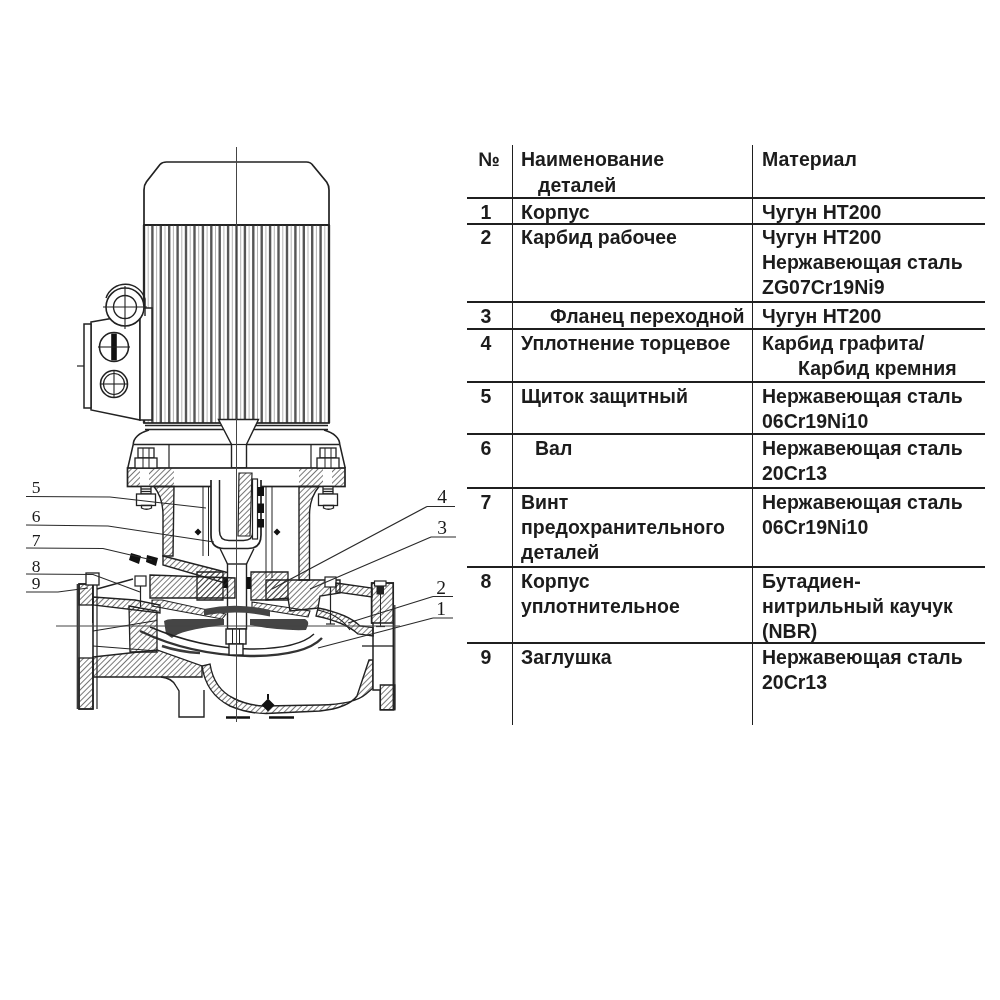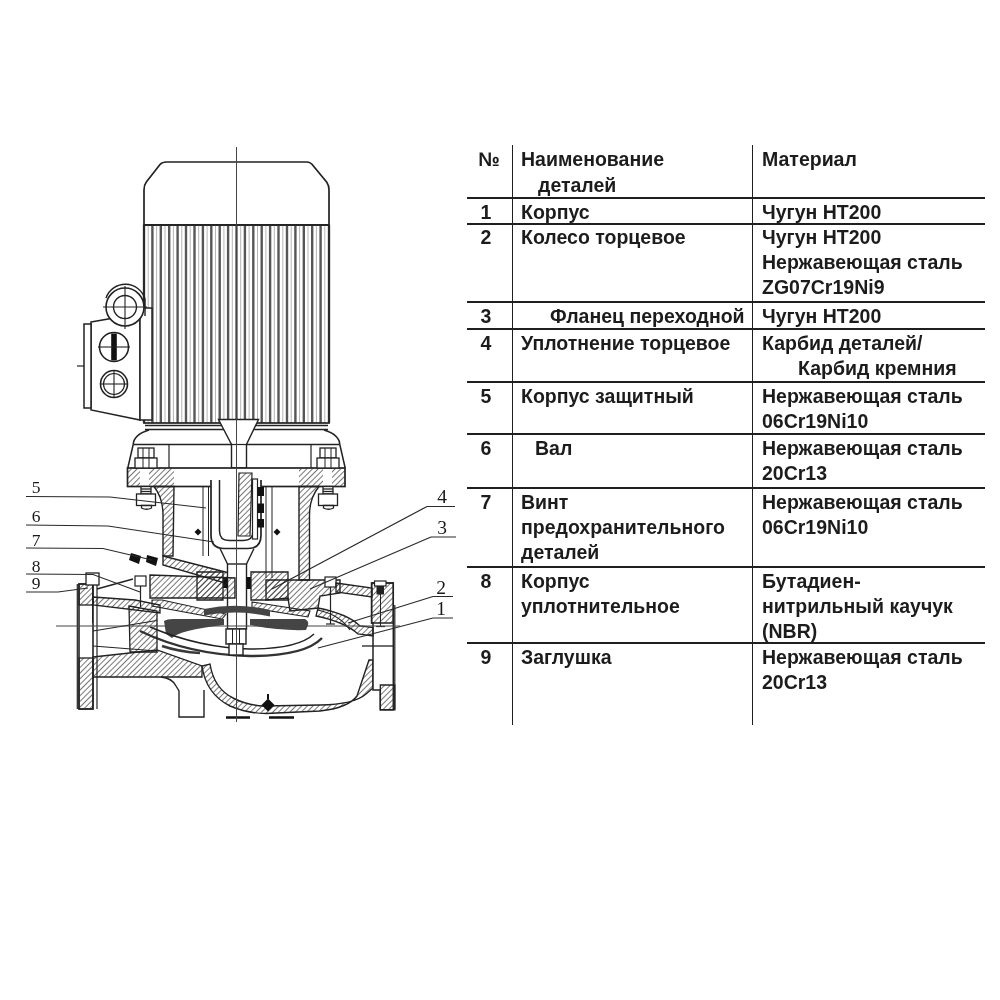--- a/index.html
+++ b/index.html
@@ -266,33 +266,33 @@
 <div class="ln" style="left:751.5px;top:145px;width:1.8px;height:580px"></div>
 
 <div class="t" style="left:478.5px;top:147px">№</div>
 <div class="t" style="left:521px;top:147px">Наименование</div>
 <div class="t" style="left:538px;top:172.5px">деталей</div>
 <div class="t" style="left:762px;top:147px">Материал</div>
 <div class="t" style="left:486px;top:199.5px;transform:translateX(-50%)">1</div>
 <div class="t" style="left:521px;top:199.5px">Корпус</div>
 <div class="t" style="left:762px;top:199.5px">Чугун HT200</div>
 <div class="t" style="left:486px;top:225px;transform:translateX(-50%)">2</div>
-<div class="t" style="left:521px;top:225px">Колесо торцевое</div>
+<div class="t" style="left:521px;top:225px">Карбид рабочее</div>
 <div class="t" style="left:762px;top:225px">Чугун HT200</div>
 <div class="t" style="left:762px;top:250px">Нержавеющая сталь</div>
 <div class="t" style="left:762px;top:275px">ZG07Cr19Ni9</div>
 <div class="t" style="left:486px;top:303.5px;transform:translateX(-50%)">3</div>
 <div class="t" style="left:550px;top:303.5px">Фланец переходной</div>
 <div class="t" style="left:762px;top:303.5px">Чугун HT200</div>
 <div class="t" style="left:486px;top:330.5px;transform:translateX(-50%)">4</div>
 <div class="t" style="left:521px;top:330.5px">Уплотнение торцевое</div>
-<div class="t" style="left:762px;top:330.5px">Карбид деталей/</div>
+<div class="t" style="left:762px;top:330.5px">Карбид графита/</div>
 <div class="t" style="left:798px;top:355.5px">Карбид кремния</div>
 <div class="t" style="left:486px;top:383.5px;transform:translateX(-50%)">5</div>
-<div class="t" style="left:521px;top:383.5px">Корпус защитный</div>
+<div class="t" style="left:521px;top:383.5px">Щиток защитный</div>
 <div class="t" style="left:762px;top:383.5px">Нержавеющая сталь</div>
 <div class="t" style="left:762px;top:408.5px">06Cr19Ni10</div>
 <div class="t" style="left:486px;top:435.5px;transform:translateX(-50%)">6</div>
 <div class="t" style="left:535px;top:435.5px">Вал</div>
 <div class="t" style="left:762px;top:435.5px">Нержавеющая сталь</div>
 <div class="t" style="left:762px;top:460.5px">20Cr13</div>
 <div class="t" style="left:486px;top:489.5px;transform:translateX(-50%)">7</div>
 <div class="t" style="left:521px;top:489.5px">Винт</div>
 <div class="t" style="left:762px;top:489.5px">Нержавеющая сталь</div>
 <div class="t" style="left:521px;top:514.5px">предохранительного</div>

